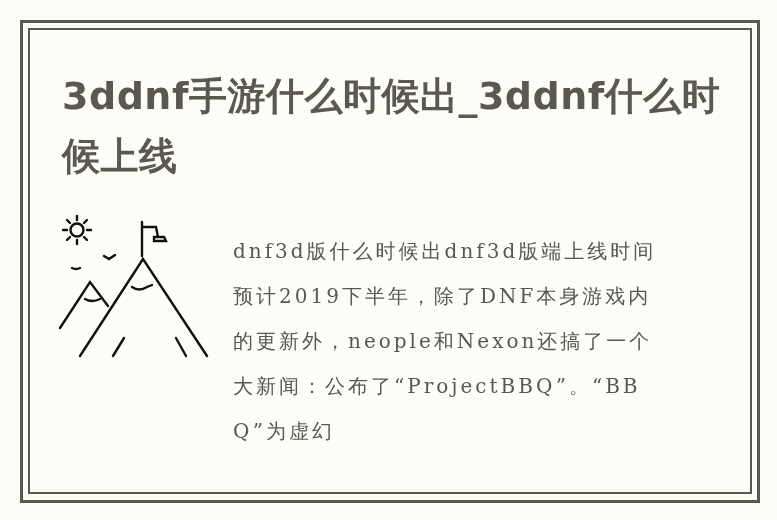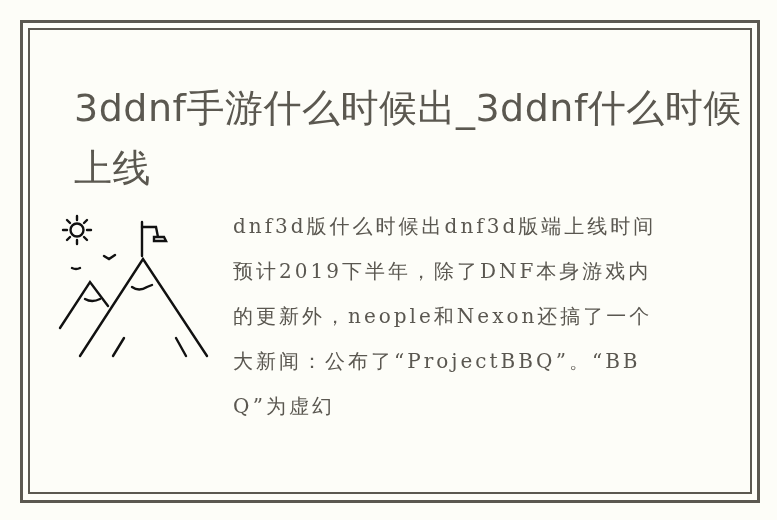--- a/index.html
+++ b/index.html
@@ -1,23 +1,23 @@
 <!DOCTYPE html>
 <html><head>
 <meta charset="utf-8">
 <style>
   html, body { margin:0; padding:0; }
   body { width:777px; height:520px; background:#fdfdf8; position:relative; overflow:hidden; }
   .outer { position:absolute; left:20px; top:20px; width:734px; height:477px; border:3px solid #5b5850; }
   .inner { position:absolute; left:28px; top:28px; width:720px; height:462px; border:2px solid #5b5850; }
-  .title { position:absolute; left:58px; top:62px; width:680px; margin:16px;
+  .title { position:absolute; left:58px; top:62px; width:680px; margin:4px;
     font-family:"DejaVu Sans", "Liberation Sans", sans-serif; font-size:38px; line-height:60px;
-    color:#5b5850; font-weight:normal; letter-spacing:0.5px; }
+    color:#5b5850; font-weight:bold; letter-spacing:0.5px; }
   .illus { position:absolute; left:52px; top:206px; width:160px; height:156px; }
-  .body-text { position:absolute; left:233px; top:204px; width:430px; margin:0;
+  .body-text { position:absolute; left:233px; top:229px; width:430px; margin:0;
     font-family:"DejaVu Serif", "Liberation Serif", serif; font-size:20px; line-height:45px;
     color:#5a5750; letter-spacing:3px; word-break:break-all; }
 </style>
 </head>
 <body>
 
 <div class="outer"></div>
 <div class="inner"></div>
 
 <h1 class="title">3ddnf手游什么时候出_3ddnf什么时候上线</h1>

